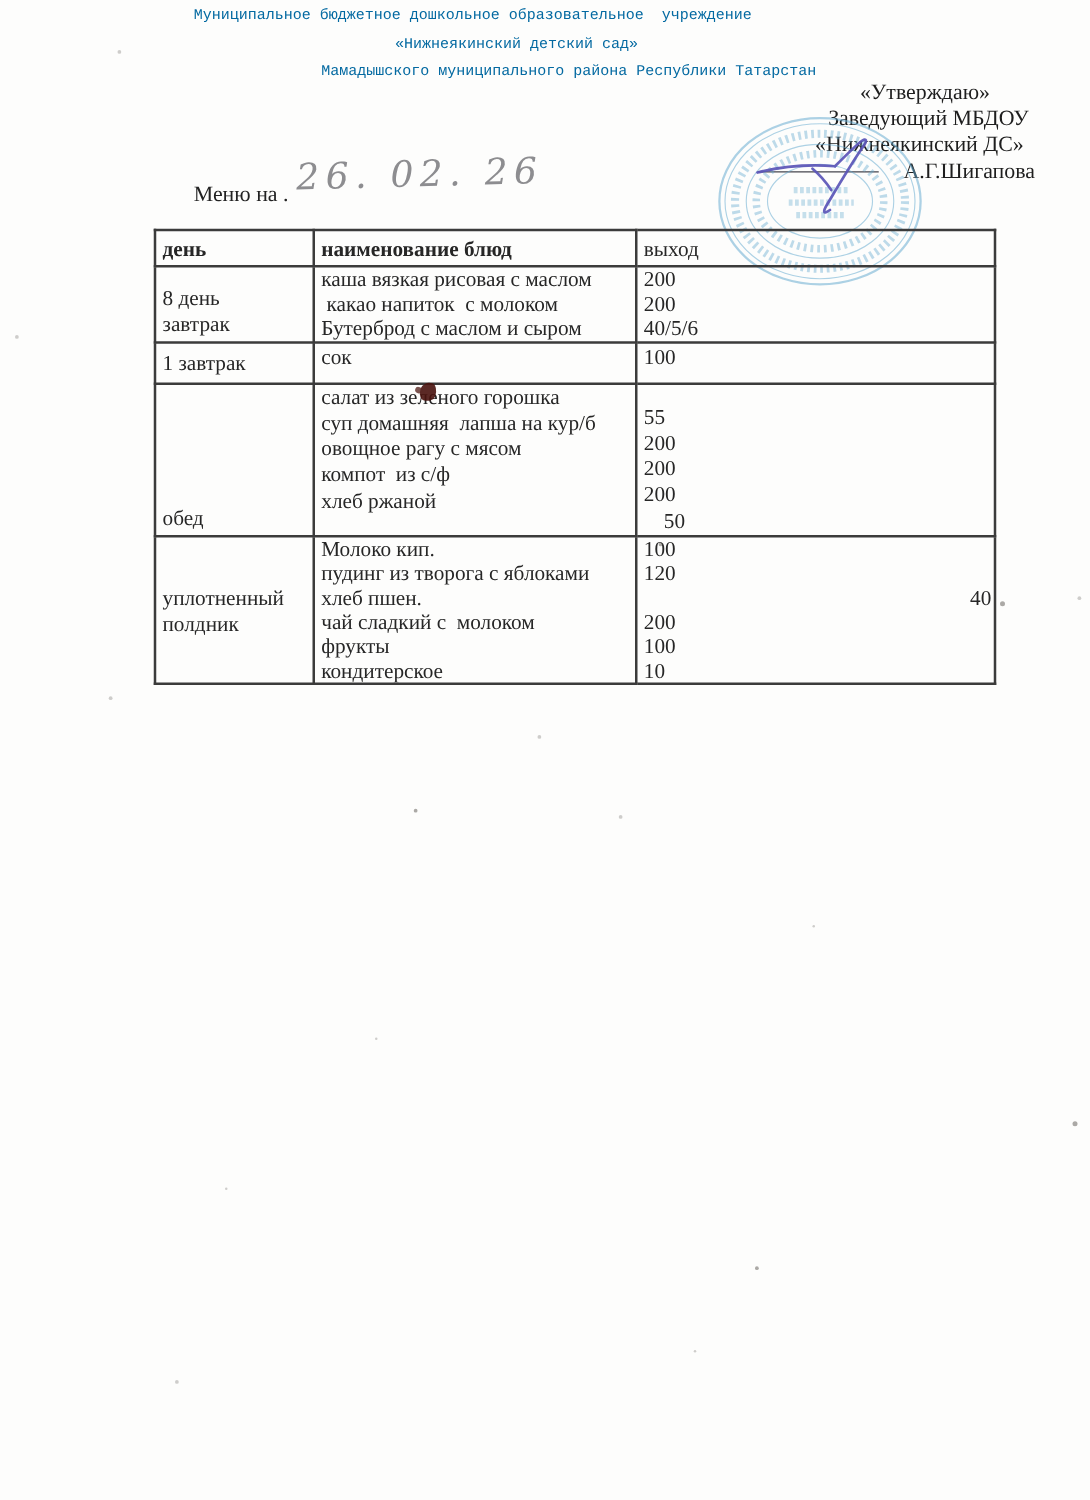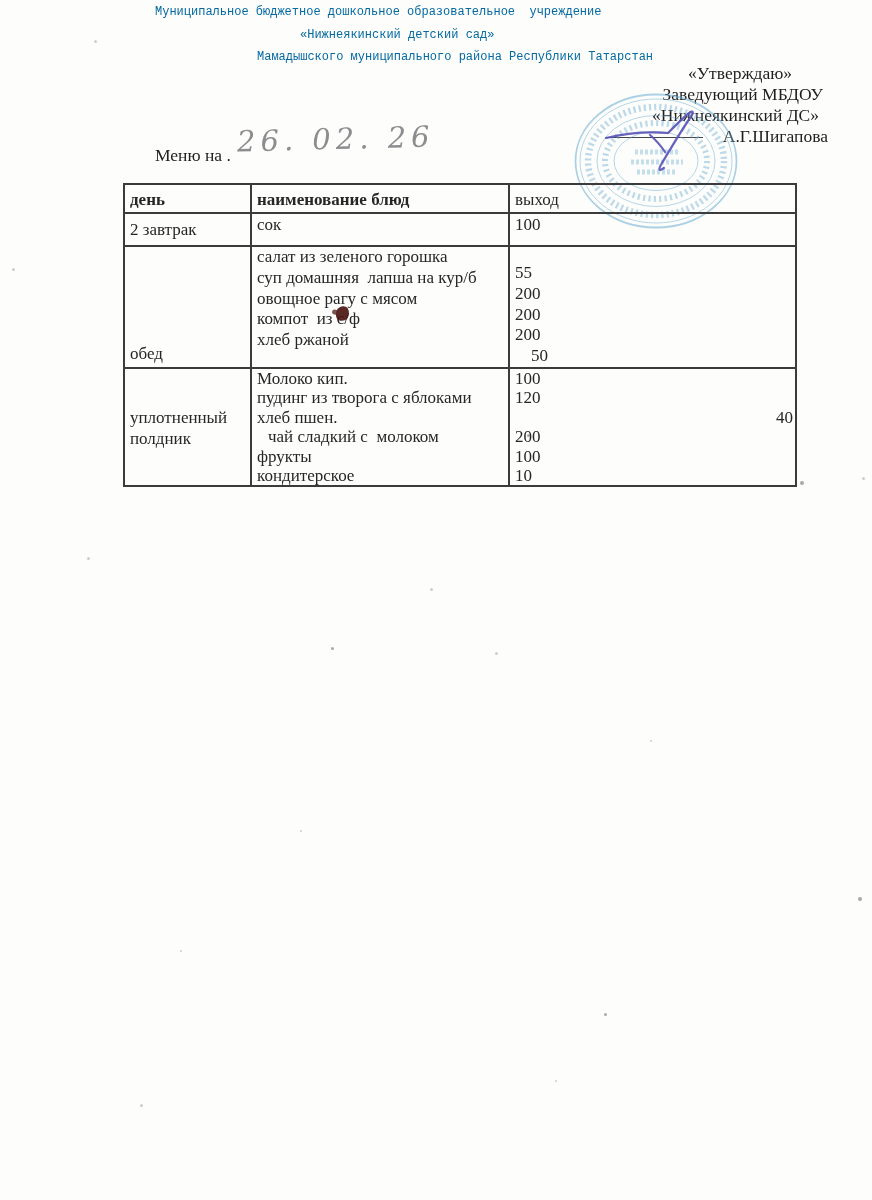--- a/index.html
+++ b/index.html
@@ -77,21 +77,21 @@
   }
   .blot:after {
     content:""; position:absolute; left:-4px; top:6px; width:6px; height:5px;
     background:#4a130e; border-radius:50%; opacity:.8;
   }
 </style>
 </head>
 <body>
 
 <div class="abs hline" style="left:155px; top:5px;">Муниципальное бюджетное дошкольное образовательное  учреждение</div>
-<div class="abs hline" style="left:300px; top:28px;text-align:center;">«Нижнеякинский детский сад»</div>
+<div class="abs hline" style="left:316px; top:28px;text-align:center;">«Нижнеякинский детский сад»</div>
 <div class="abs hline" style="left:257px; top:50px;">Мамадышского муниципального района Республики Татарстан</div>
 
 <div class="abs rline right-anchored" style="right:80px; top:63px;">«Утверждаю»</div>
 <div class="abs rline right-anchored" style="right:49px; top:84px;">Заведующий МБДОУ</div>
 <div class="abs rline right-anchored" style="right:53px; top:105px;">«Нижнеякинский ДС»</div>
 <div class="abs rline right-anchored" style="right:44px; top:126px;">А.Г.Шигапова</div>
 <div class="abs sig-underline"></div>
 
 <svg class="abs stamp" style="left:571px; top:90px;" width="170" height="142" viewBox="0 0 170 142">
   <g stroke="#63a9cf" fill="none" opacity="0.52">
@@ -125,22 +125,36 @@
     <col style="width:287px">
   </colgroup>
   <thead>
     <tr>
       <th>день</th>
       <th>наименование блюд</th>
       <th class="normal">выход</th>
     </tr>
   </thead>
   <tbody>
+      <tr style="height: 59px;">
+        <td class="day" style="padding-bottom: 3px;">8 день
+завтрак</td>
+        <td class="dishes">
+          <div style="line-height: 19.6px;">каша вязкая рисовая с маслом</div>
+          <div style="line-height: 19.6px;"> какао напиток  с молоком</div>
+          <div style="line-height: 19.6px;">Бутерброд с маслом и сыром</div>
+        </td>
+        <td class="out">
+          <div style="line-height: 19.6px;">200</div>
+          <div style="line-height: 19.6px;">200</div>
+          <div style="line-height: 19.6px;">40/5/6</div>
+        </td>
+      </tr>
       <tr style="height: 33px;">
-        <td class="day" style="padding-bottom: 5px;">2 завтрак</td>
+        <td class="day" style="padding-bottom: 5px;">1 завтрак</td>
         <td class="dishes">
           <div style="line-height: 21px;">сок</div>
         </td>
         <td class="out">
           <div style="line-height: 21px;">100</div>
         </td>
       </tr>
       <tr style="height: 104px;">
         <td class="day" style="padding-bottom: 3px;">обед</td>
         <td class="dishes">
@@ -158,21 +172,21 @@
           <div style="line-height: 20.8px; margin-left: 16px;">50</div>
         </td>
       </tr>
       <tr style="height: 117px;">
         <td class="day" style="padding-bottom: 36px;">уплотненный
 полдник</td>
         <td class="dishes">
           <div style="line-height: 19.4px;">Молоко кип.</div>
           <div style="line-height: 19.4px;">пудинг из творога с яблоками</div>
           <div style="line-height: 19.4px;">хлеб пшен.</div>
-          <div style="line-height: 19.4px; margin-left: 11px;">чай сладкий с  молоком</div>
+          <div style="line-height: 19.4px;">чай сладкий с  молоком</div>
           <div style="line-height: 19.4px;">фрукты</div>
           <div style="line-height: 19.4px;">кондитерское</div>
         </td>
         <td class="out">
           <div style="line-height: 19.4px;">100</div>
           <div style="line-height: 19.4px;">120</div>
           <div style="line-height: 19.4px; text-align: right;">40</div>
           <div style="line-height: 19.4px;">200</div>
           <div style="line-height: 19.4px;">100</div>
           <div style="line-height: 19.4px;">10</div>

